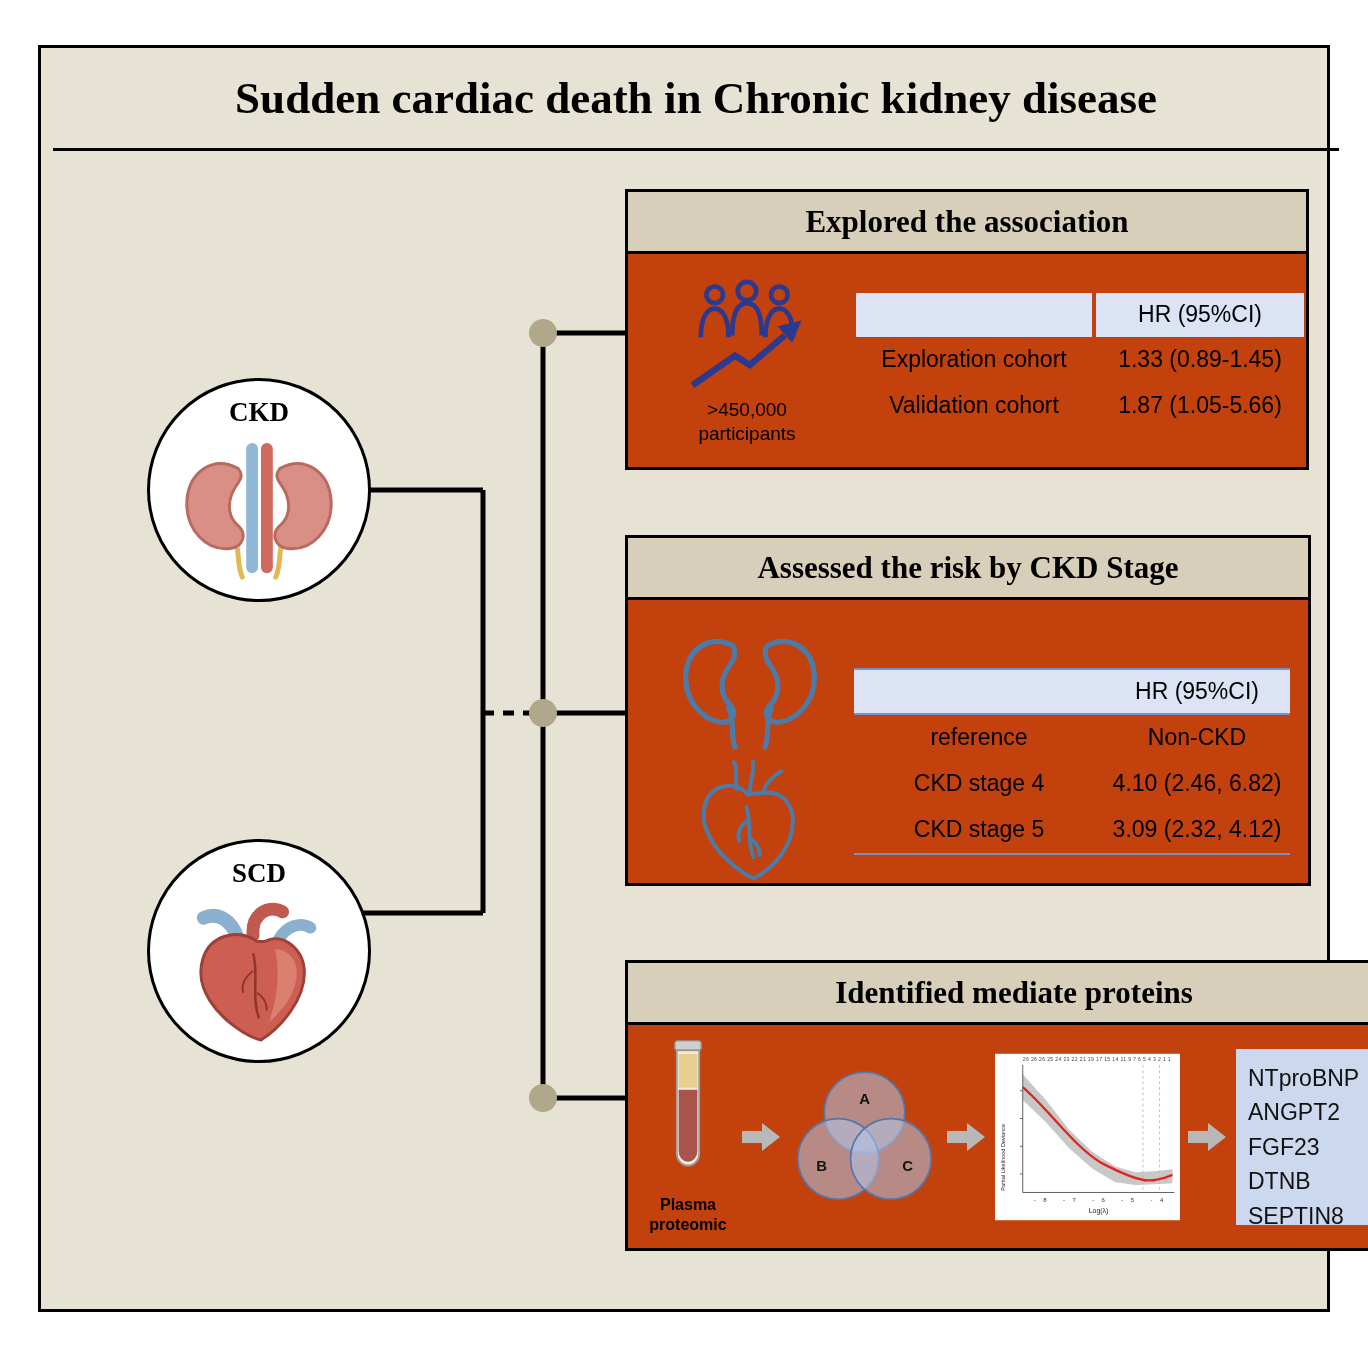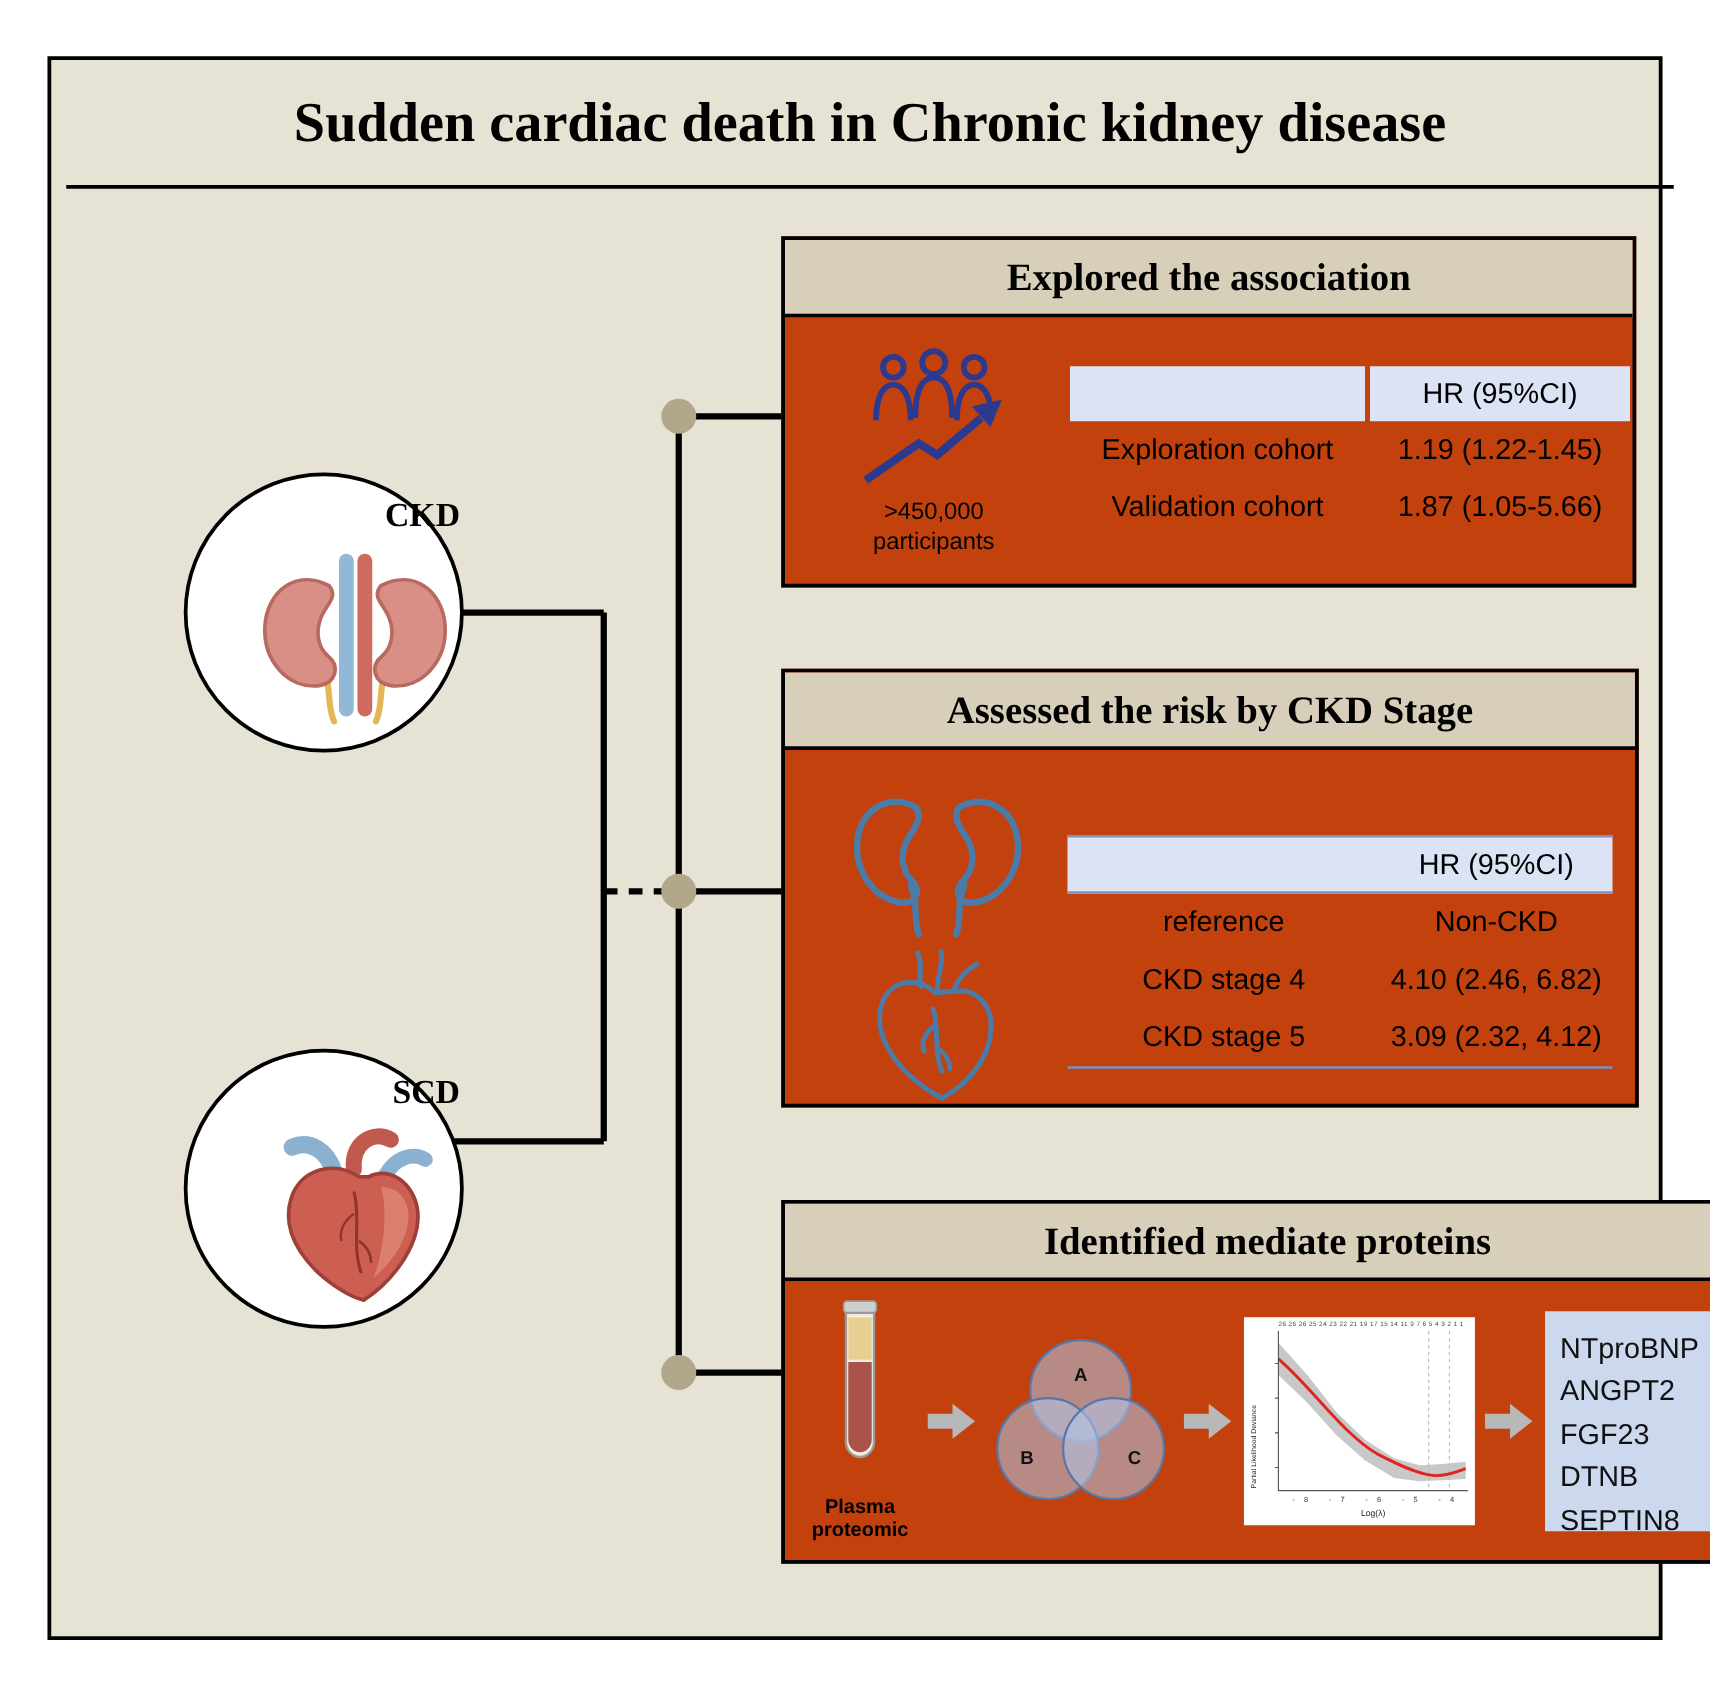--- a/index.html
+++ b/index.html
@@ -11,21 +11,21 @@
              border-bottom:3px solid #000;box-sizing:border-box;
              display:flex;align-items:center;justify-content:center;margin-left:12px;}
   .main-title{font-family:"Liberation Serif",serif;font-weight:bold;font-size:45px;color:#000;}
 
   
   .connector-svg{position:absolute;left:0;top:0;width:1292px;height:1267px;pointer-events:none;}
 
   
   .node-circle{position:absolute;width:224px;height:224px;border-radius:50%;
                background:#ffffff;border:3px solid #000;box-sizing:border-box;
-               display:flex;flex-direction:column;align-items:flex-end;}
+               display:flex;flex-direction:column;align-items:center;}
   .node-ckd{left:106px;top:330px;}
   .node-scd{left:106px;top:791px;}
   .node-label{font-family:"Liberation Serif",serif;font-weight:bold;font-size:27px;
               margin-top:16px;color:#000;}
   .node-art{flex:1;display:flex;align-items:center;justify-content:center;margin-top:-6px;}
 
   
   .panel{position:absolute;background:#c2410c;border:3px solid #000;box-sizing:border-box;
          display:flex;flex-direction:column;}
   .panel-1{left:584px;top:141px;width:684px;height:281px;}
@@ -137,21 +137,21 @@
           </svg>
           <div class="p1-caption">
             <div>&gt;450,000</div>
             <div>participants</div>
           </div>
         </div>
         <div class="t1">
           <div class="t1-cell t1-head t1-head-empty"></div>
           <div class="t1-cell t1-head">HR (95%CI)</div>
           <div class="t1-cell">Exploration cohort</div>
-          <div class="t1-cell">1.19 (1.22-1.45)</div>
+          <div class="t1-cell">1.33 (0.89-1.45)</div>
           <div class="t1-cell">Validation cohort</div>
           <div class="t1-cell">1.87 (1.05-5.66)</div>
         </div>
       </div>
     </div>
 
     <div class="panel panel-2">
       <div class="panel-header">
         <div class="panel-title">Assessed the risk by CKD Stage</div>
       </div>

